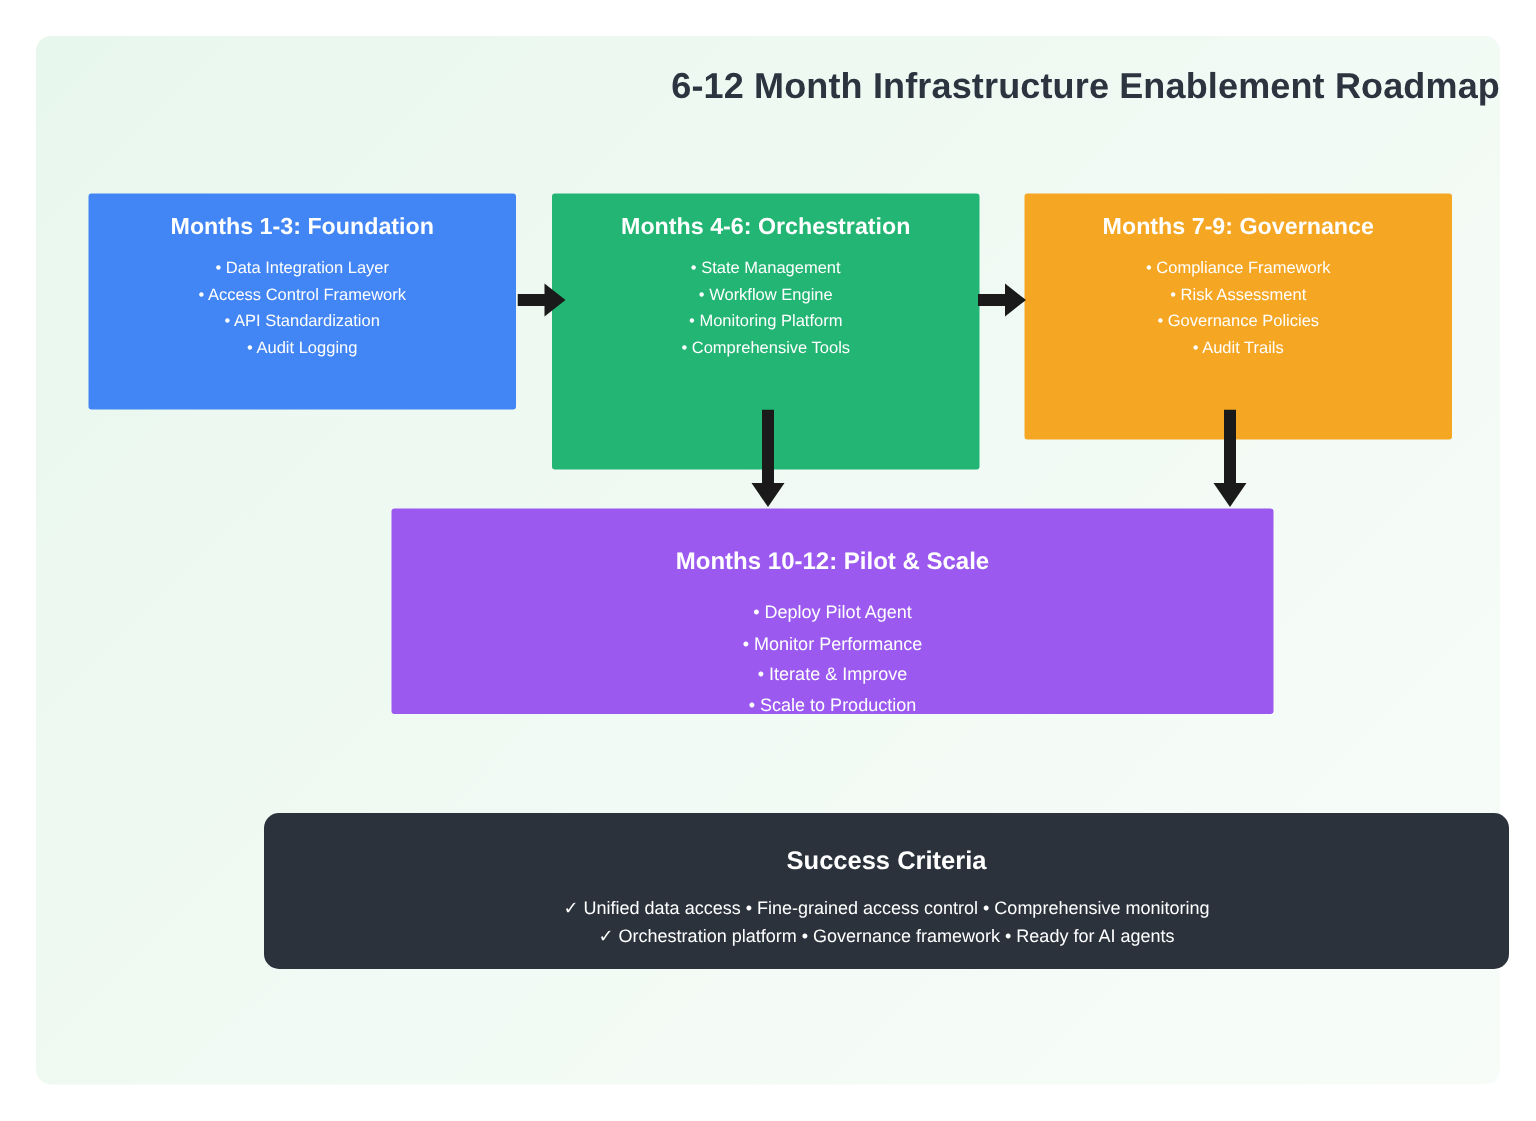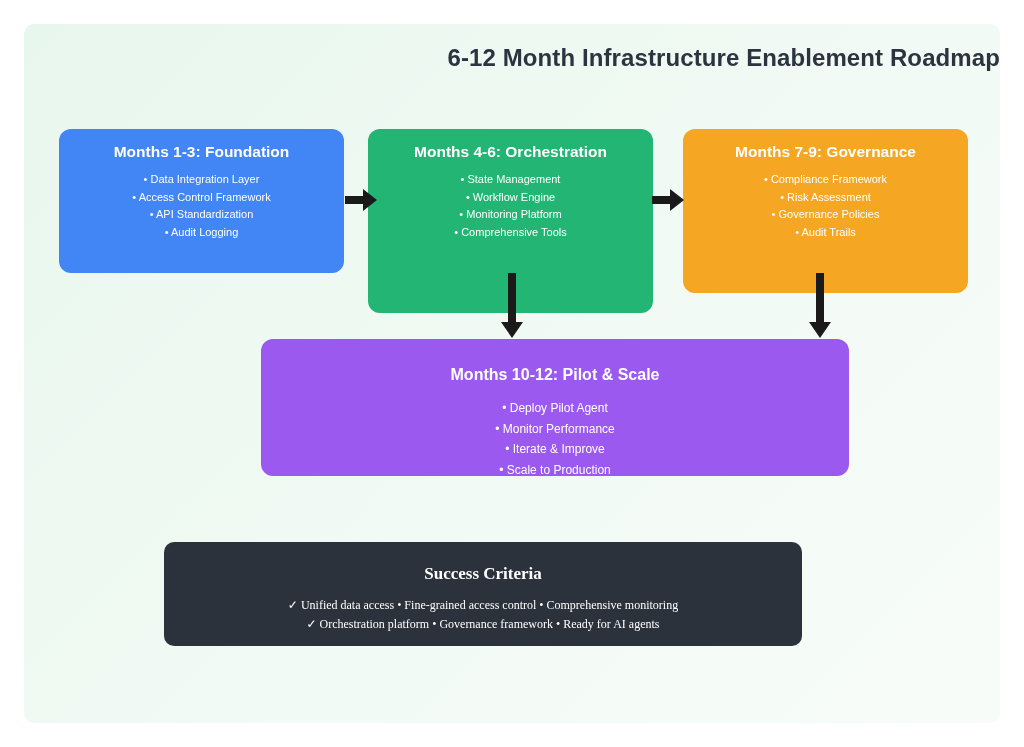--- a/index.html
+++ b/index.html
@@ -29,21 +29,21 @@
     width: 976px;
     text-align: right;
     font-size: 24px;
     font-weight: bold;
     color: #2c3440;
     letter-spacing: 0.1px;
   }
 
   .phase {
     position: absolute;
-    border-radius: 12px;
+    border-radius: 2px;
     color: #ffffff;
     box-sizing: border-box;
     padding-top: 14px;
   }
   .phase-title {
     text-align: center;
     font-size: 15.5px;
     font-weight: bold;
     color: #ffffff;
     margin-bottom: 10px;
@@ -92,29 +92,28 @@
     font-size: 16px;
     margin-bottom: 14px;
   }
   #phase-pilot .phase-item {
     font-size: 12px;
     line-height: 20.5px;
   }
 
   .success {
     position: absolute;
-    left: 140px;
+    left: 152px;
     top: 518px;
-    width: 638px;
+    width: 830px;
     height: 104px;
     background: #2b323c;
     border-radius: 10px;
     box-sizing: border-box;
     padding-top: 22px;
-    font-family: Liberation Serif, serif;
   }
   .success-title {
     text-align: center;
     font-size: 17px;
     font-weight: bold;
     color: #ffffff;
     margin-bottom: 12px;
   }
   .success-line {
     text-align: center;

